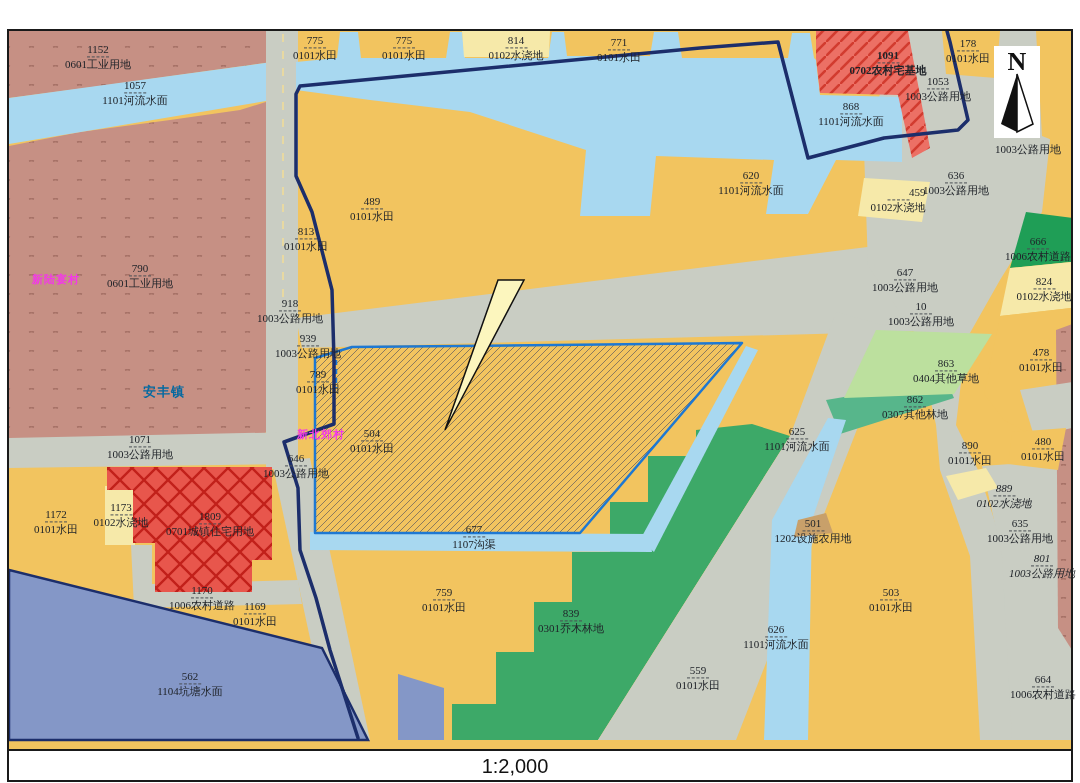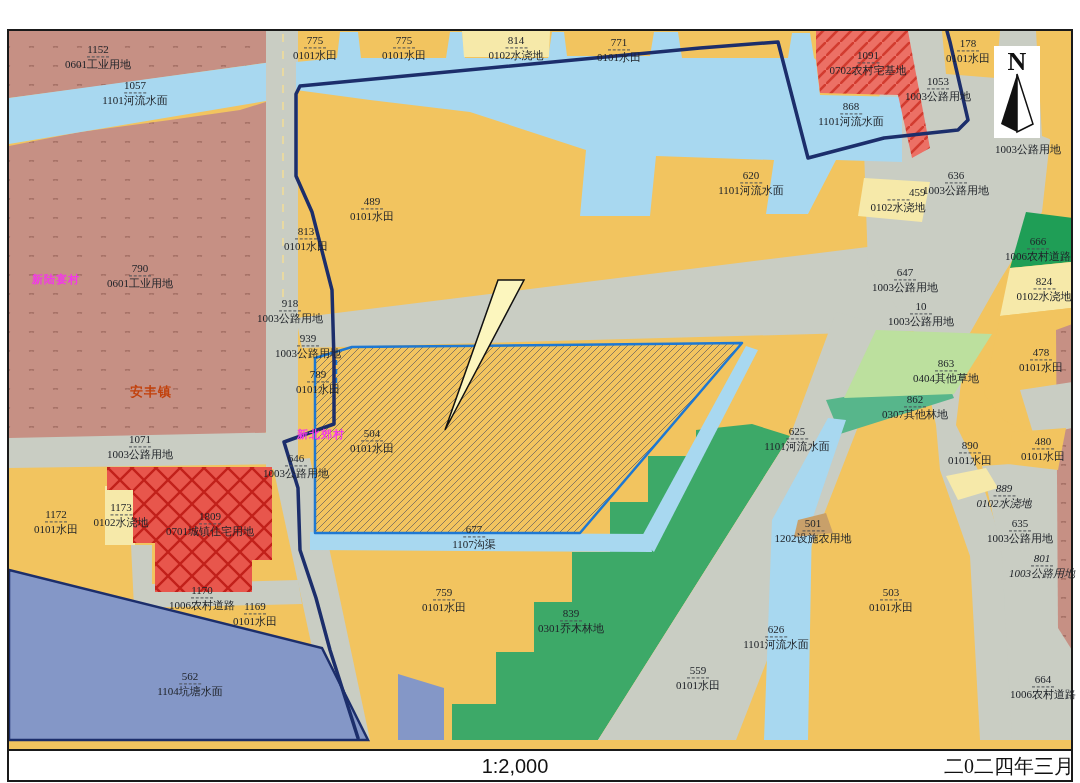--- a/index.html
+++ b/index.html
@@ -152,21 +152,21 @@
       <div class="plabel" style="left: 516px; top: 48px;">
         <div class="pnum">814</div>
         <div class="psep"></div>
         <div class="puse">0102水浇地</div>
       </div>
       <div class="plabel" style="left: 619px; top: 50px;">
         <div class="pnum">771</div>
         <div class="psep"></div>
         <div class="puse">0101水田</div>
       </div>
-      <div class="plabel" style="left: 868px; top: 63px;">
+      <div class="plabel" style="left: 888px; top: 63px; font-weight: bold;">
         <div class="pnum">1091</div>
         <div class="psep"></div>
         <div class="puse">0702农村宅基地</div>
       </div>
       <div class="plabel" style="left: 851px; top: 114px;">
         <div class="pnum">868</div>
         <div class="psep"></div>
         <div class="puse">1101河流水面</div>
       </div>
       <div class="plabel" style="left: 938px; top: 89px;">
@@ -366,20 +366,19 @@
         <div class="pnum">1169</div>
         <div class="psep"></div>
         <div class="puse">0101水田</div>
       </div>
       <div class="plabel" style="left: 190px; top: 684px;">
         <div class="pnum">562</div>
         <div class="psep"></div>
         <div class="puse">1104坑塘水面</div>
       </div>
       <div class="place" style="left: 56px; top: 279px; color: rgb(242, 58, 230); font-size: 11px;">新陆宴村</div>
-      <div class="place" style="left: 151px; top: 392px; color: #c2410c; font-size: 13px;">安丰镇</div>
+      <div class="place" style="left: 164px; top: 392px; color: #0369a1; font-size: 13px;">安丰镇</div>
       <div class="place" style="left: 321px; top: 434px; color: rgb(242, 58, 230); font-size: 11px;">新北郊村</div>
     </div>
 
 
   <div id="footer-scale">1:2,000</div>
-  <div id="footer-date">二0二四年三月</div>
 </div>
 
 </body></html>

